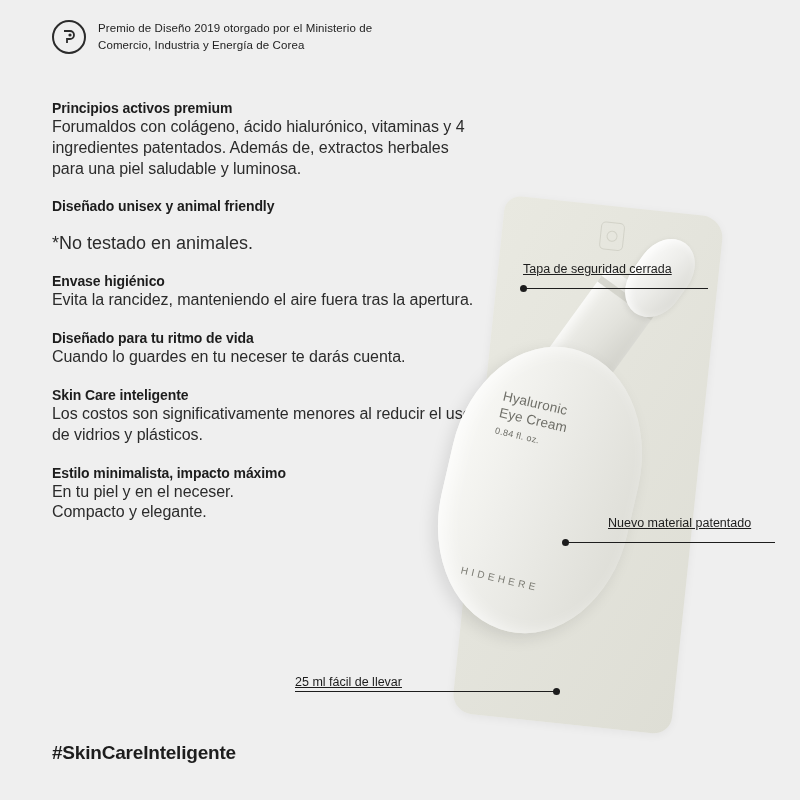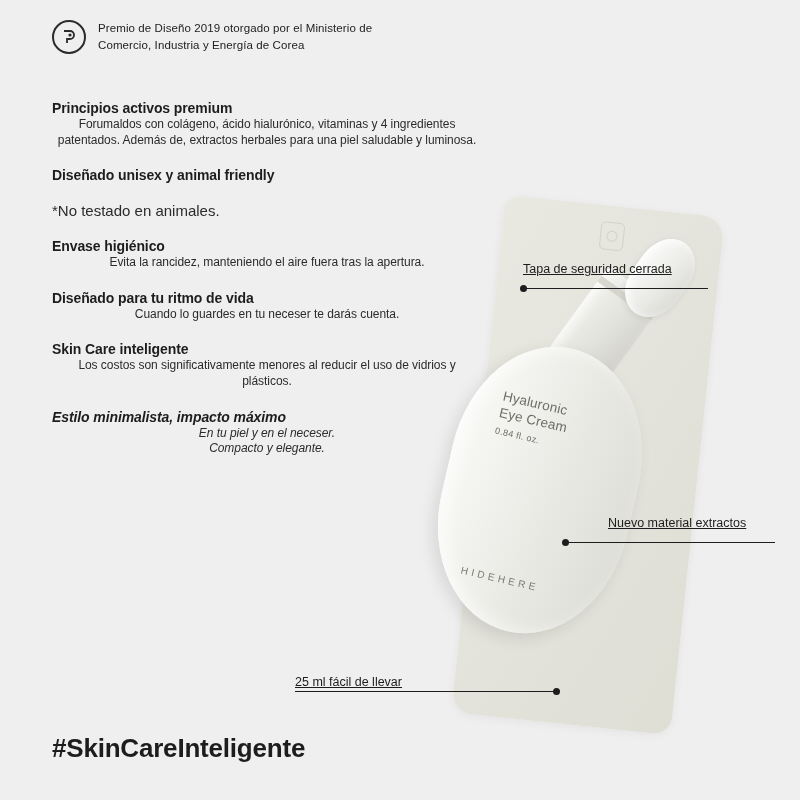--- a/index.html
+++ b/index.html
@@ -47,48 +47,47 @@
   }
 
   
   .features {
     position: absolute;
     top: 100px;
     left: 52px;
     width: 430px;
   }
   .feature { margin-bottom: 19px; }
-  .feature:last-child { margin-bottom: 8px; font-style: italic; }
+  .feature:last-child { margin-bottom: 8px; }
   .feature h3 {
     margin: 0 0 1px 0;
     font-size: 14px;
     font-weight: bold;
     letter-spacing: -.1px;
     color: #1d1d1d;
   }
   .feature p {
     margin: 0;
-    font-size: 12px;
+    font-size: 16px;
     line-height: 1.30;
     color: #2b2b2b;
     letter-spacing: -.05px;
-    text-align: center;
   }
   .note {
     margin: 0 0 19px 0;
-    font-size: 15px;
+    font-size: 18px;
     color: #2b2b2b;
   }
 
   
   .hashtag {
     position: absolute;
     left: 52px;
     bottom: 36px;
-    font-size: 26px;
+    font-size: 19px;
     font-weight: bold;
     color: #1d1d1d;
     letter-spacing: -.2px;
   }
 
   
   .product {
     position: absolute;
     left: 385px;
     top: 195px;
@@ -299,21 +298,21 @@
   </div>
 </div>
 
 <div class="callout">
   <div class="callout-label c1-label">Tapa de seguridad cerrada</div>
   <div class="line c1-line"></div>
   <div class="dot c1-dot"></div>
 </div>
 
 <div class="callout">
-  <div class="callout-label c2-label">Nuevo material extractos</div>
+  <div class="callout-label c2-label">Nuevo material patentado</div>
   <div class="line c2-line"></div>
   <div class="dot c2-dot"></div>
 </div>
 
 <div class="callout">
   <div class="callout-label c3-label">25 ml fácil de llevar</div>
   <div class="line c3-line"></div>
   <div class="dot c3-dot"></div>
 </div>
 

